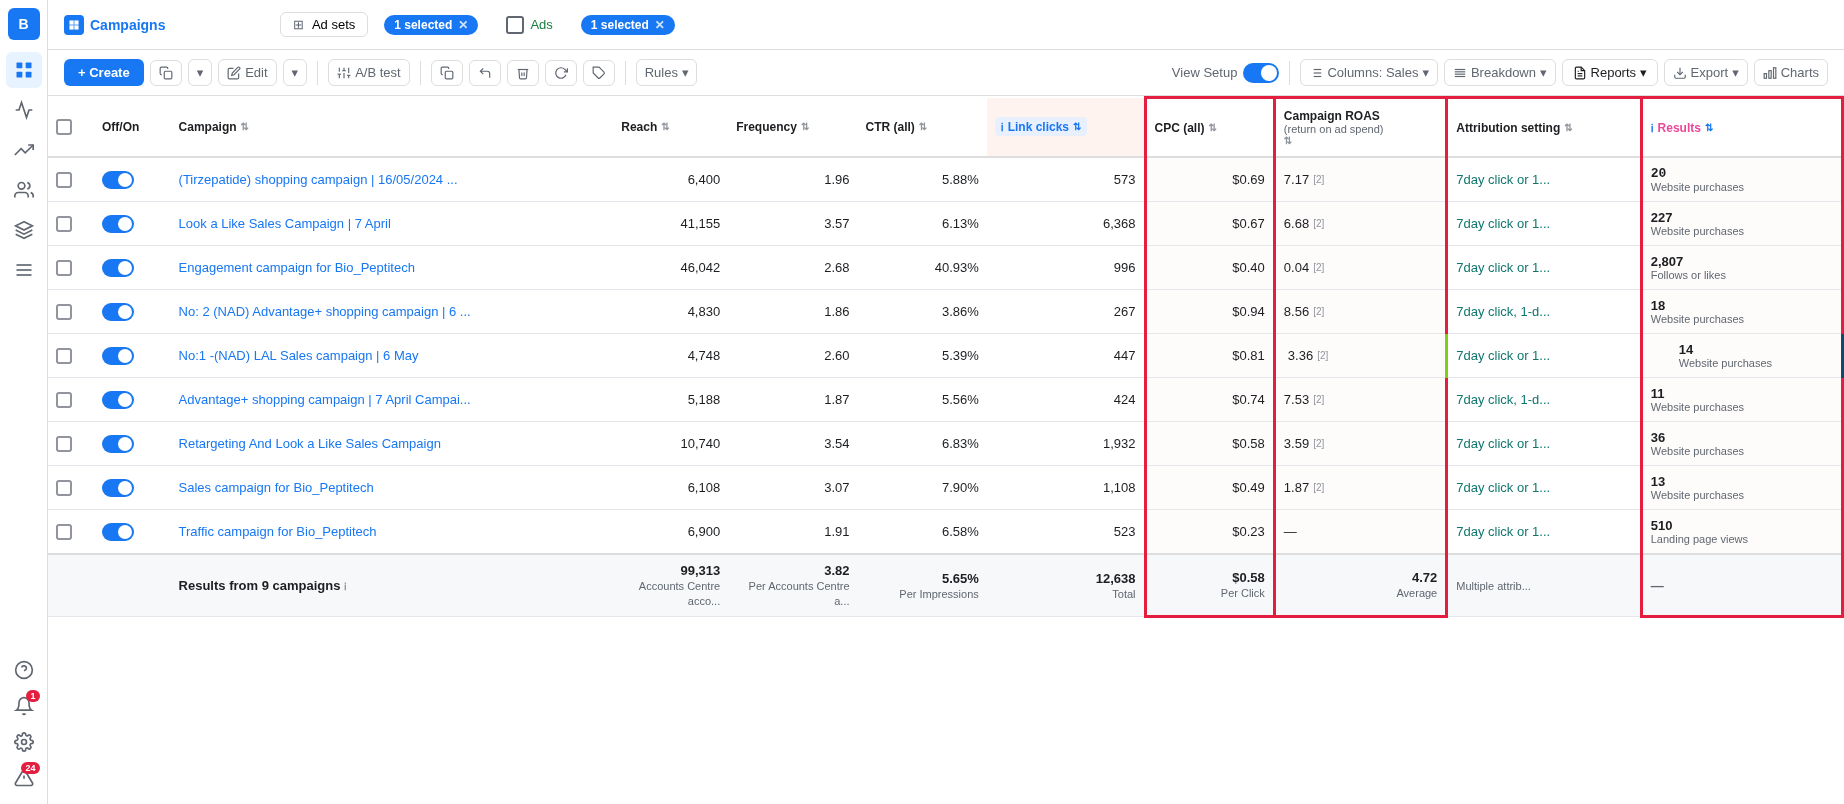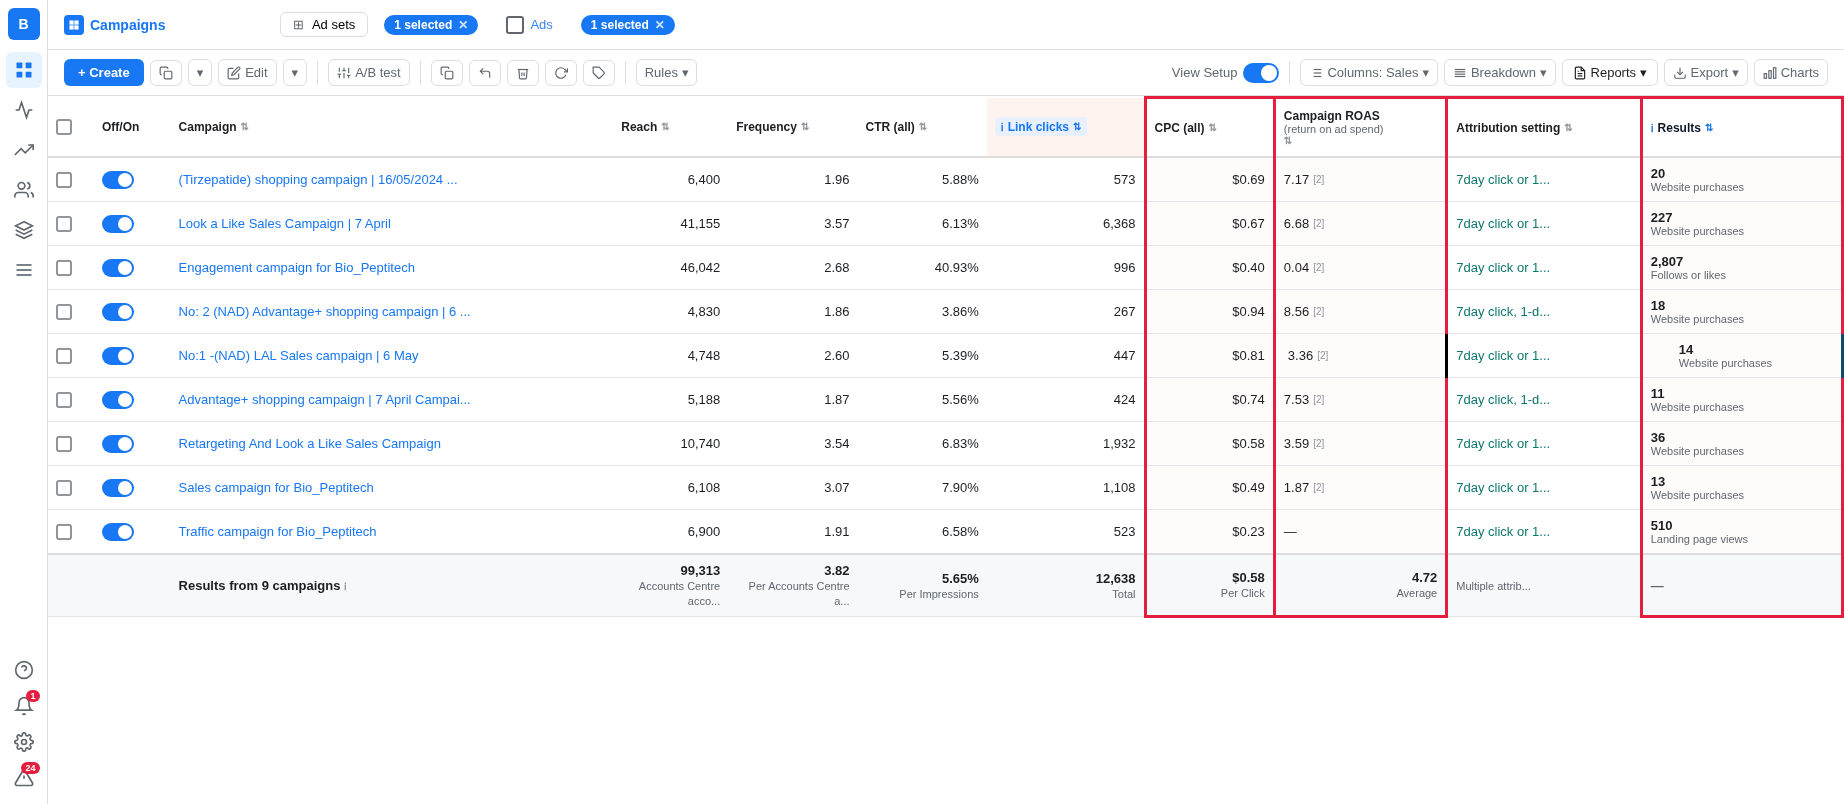--- a/index.html
+++ b/index.html
@@ -25,21 +25,21 @@
     .topbar-right { margin-left: auto; font-size: 12px; color: #606770; white-space: nowrap; }
 
     
     .campaign-header { height: 50px; background: #fff; border-bottom: 1px solid #ddd; display: flex; align-items: center; padding: 0 16px; gap: 16px; flex-shrink: 0; }
     .campaign-title { display: flex; align-items: center; gap: 6px; color: #1877f2; font-weight: 600; font-size: 14px; min-width: 200px; }
     .campaign-title-icon { width: 20px; height: 20px; background: #1877f2; border-radius: 4px; display: flex; align-items: center; justify-content: center; }
     .nav-segment { display: flex; align-items: center; gap: 8px; border: 1px solid #ddd; border-radius: 6px; padding: 4px 12px; cursor: pointer; font-size: 13px; }
     .nav-segment .icon { color: #606770; }
     .selected-badge { background: #1877f2; color: #fff; border-radius: 20px; padding: 3px 10px; font-size: 12px; font-weight: 600; display: flex; align-items: center; gap: 6px; }
     .selected-badge .close { cursor: pointer; opacity: 0.8; }
-    .ads-segment { display: flex; align-items: center; gap: 6px; padding: 4px 12px; font-size: 13px; color: #3b82f6; }
+    .ads-segment { display: flex; align-items: center; gap: 6px; padding: 4px 12px; font-size: 13px; color: #15803d; }
     .ads-icon { width: 18px; height: 18px; border: 2px solid #606770; border-radius: 3px; }
 
     
     .toolbar { height: 46px; background: #fff; border-bottom: 1px solid #ddd; display: flex; align-items: center; padding: 0 16px; gap: 6px; flex-shrink: 0; }
     .btn-create { background: #1877f2; color: #fff; border: none; border-radius: 6px; padding: 6px 14px; font-size: 13px; font-weight: 600; cursor: pointer; display: flex; align-items: center; gap: 4px; }
     .btn-icon { border: 1px solid #ddd; background: #fff; border-radius: 6px; padding: 5px 8px; cursor: pointer; color: #606770; font-size: 13px; display: flex; align-items: center; gap: 4px; }
     .toolbar-separator { width: 1px; height: 24px; background: #ddd; margin: 0 4px; }
     .toolbar-right { margin-left: auto; display: flex; align-items: center; gap: 6px; }
     .view-setup { display: flex; align-items: center; gap: 6px; font-size: 13px; color: #606770; }
     .toggle { width: 36px; height: 20px; background: #1877f2; border-radius: 10px; position: relative; cursor: pointer; }
@@ -381,21 +381,21 @@
             </th>
             <th style="width:130px; border-top: 3px solid #e41e3f;">
               <div class="col-header">
                   <span>Attribution setting</span> 
                   <span class="sort-icon">⇅</span>
                 </div>
             </th>
             <th style="width:140px; border-left: 3px solid #e41e3f; border-top: 3px solid #e41e3f; border-right: 3px solid #e41e3f;">
               <div class="col-header">
                 <span style="color:#1877f2; font-size:11px;">ℹ</span>
-                <span style="color:#0f172a;">Results</span>
+                <span style="color:#ec4899;">Results</span>
                 <span class="sort-icon" style="color:#1877f2;">⇅</span>
               </div>
             </th>
           </tr>
         </thead>
         <tbody id="table-body">
         <tr>
     <td class="checkbox-cell">
       <div class="checkbox"></div>
     </td>
@@ -416,21 +416,21 @@
       <span class="roas-val">
         <span>7.17</span>
         <sup class="info-icon">[2]</sup>
       </span>
     </td>
     <td>
       <span class="attribution-text">7day click or 1...</span>
     </td>
     <td style="border-left: 3px solid #e41e3f; border-right: 3px solid #e41e3f; background: rgba(228,30,63,0.02);">
       <div class="results-val">
-        <div style="font-weight:600;">20</div>
+        <div style="font-weight:600;font-family:Liberation Mono, monospace;">20</div>
         <div class="results-label">Website purchases</div>
       </div>
     </td>
   </tr>
             <tr>
     <td class="checkbox-cell">
       <div class="checkbox"></div>
     </td>
     <td>
       <div class="toggle-cell">
@@ -537,21 +537,21 @@
       </div>
     </td>
     <td>
       <span class="campaign-name">No:1 -(NAD) LAL Sales campaign | 6 May</span>
     </td>
     <td class="num">4,748</td>
     <td class="num">2.60</td>
     <td class="num">5.39%</td>
     <td class="num">447</td>
     <td class="num" style="border-left: 3px solid #e41e3f; background: rgba(228,30,63,0.02);">$0.81</td>
-    <td class="num" style="border-left: 3px solid #e41e3f; border-right: 3px solid #000000; background: rgba(228,30,63,0.02); padding-left: 12px;">
+    <td class="num" style="border-left: 3px solid #e41e3f; border-right: 3px solid #84cc16; background: rgba(228,30,63,0.02); padding-left: 12px;">
       <span class="roas-val">
         <span>3.36</span>
         <sup class="info-icon">[2]</sup>
       </span>
     </td>
     <td>
       <span class="attribution-text">7day click or 1...</span>
     </td>
     <td style="border-left: 3px solid #e41e3f; border-right: 3px solid #0c4a6e; background: rgba(228,30,63,0.02); padding-left: 36px;">
       <div class="results-val">

